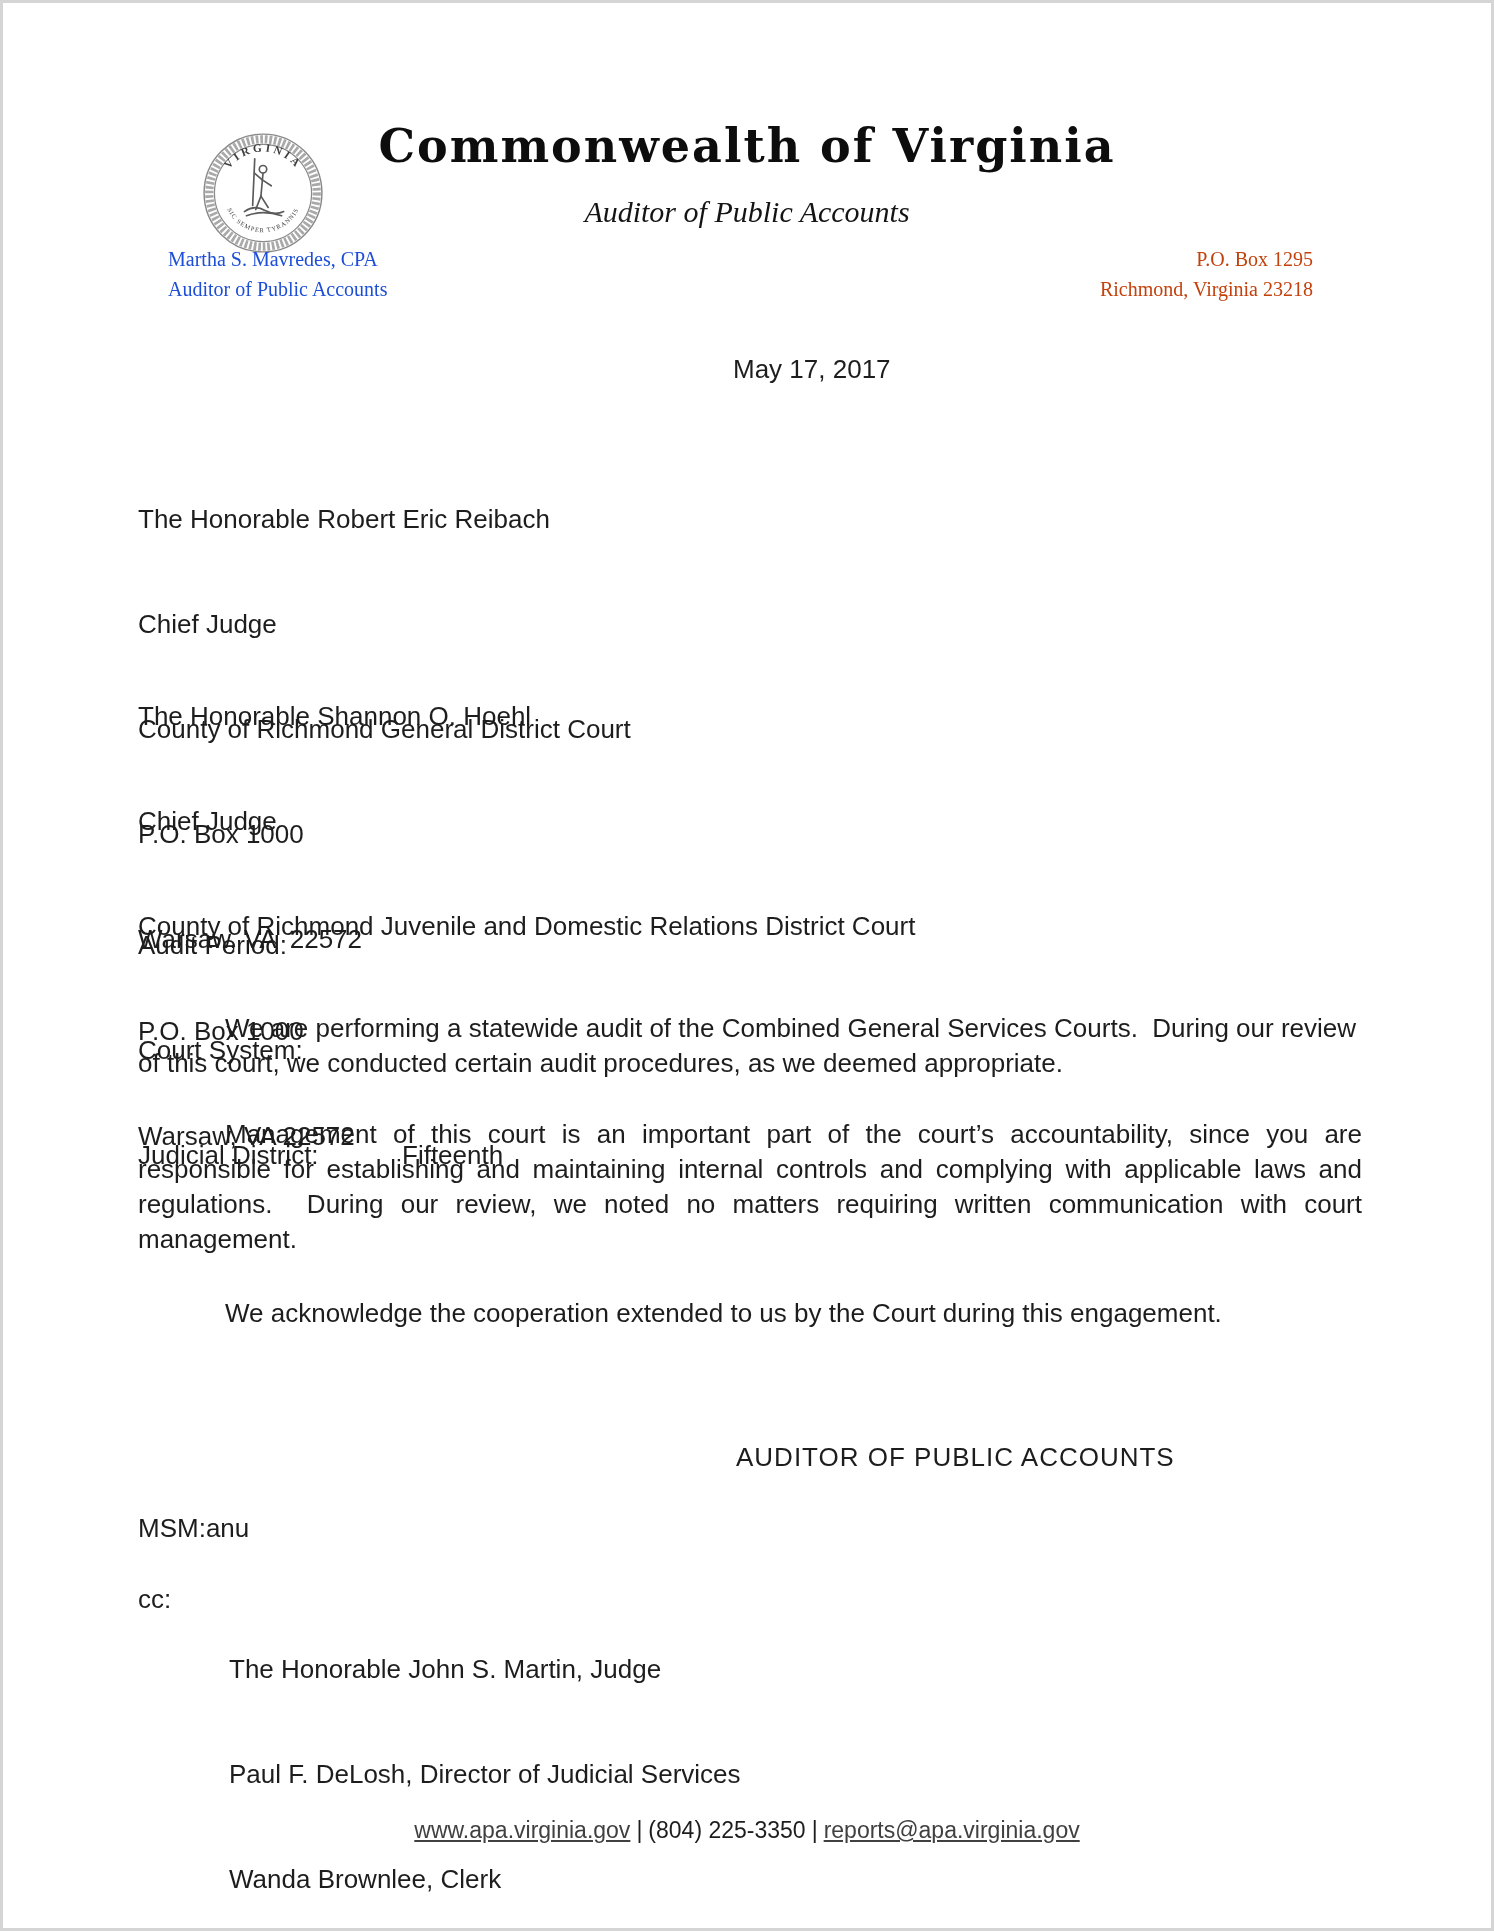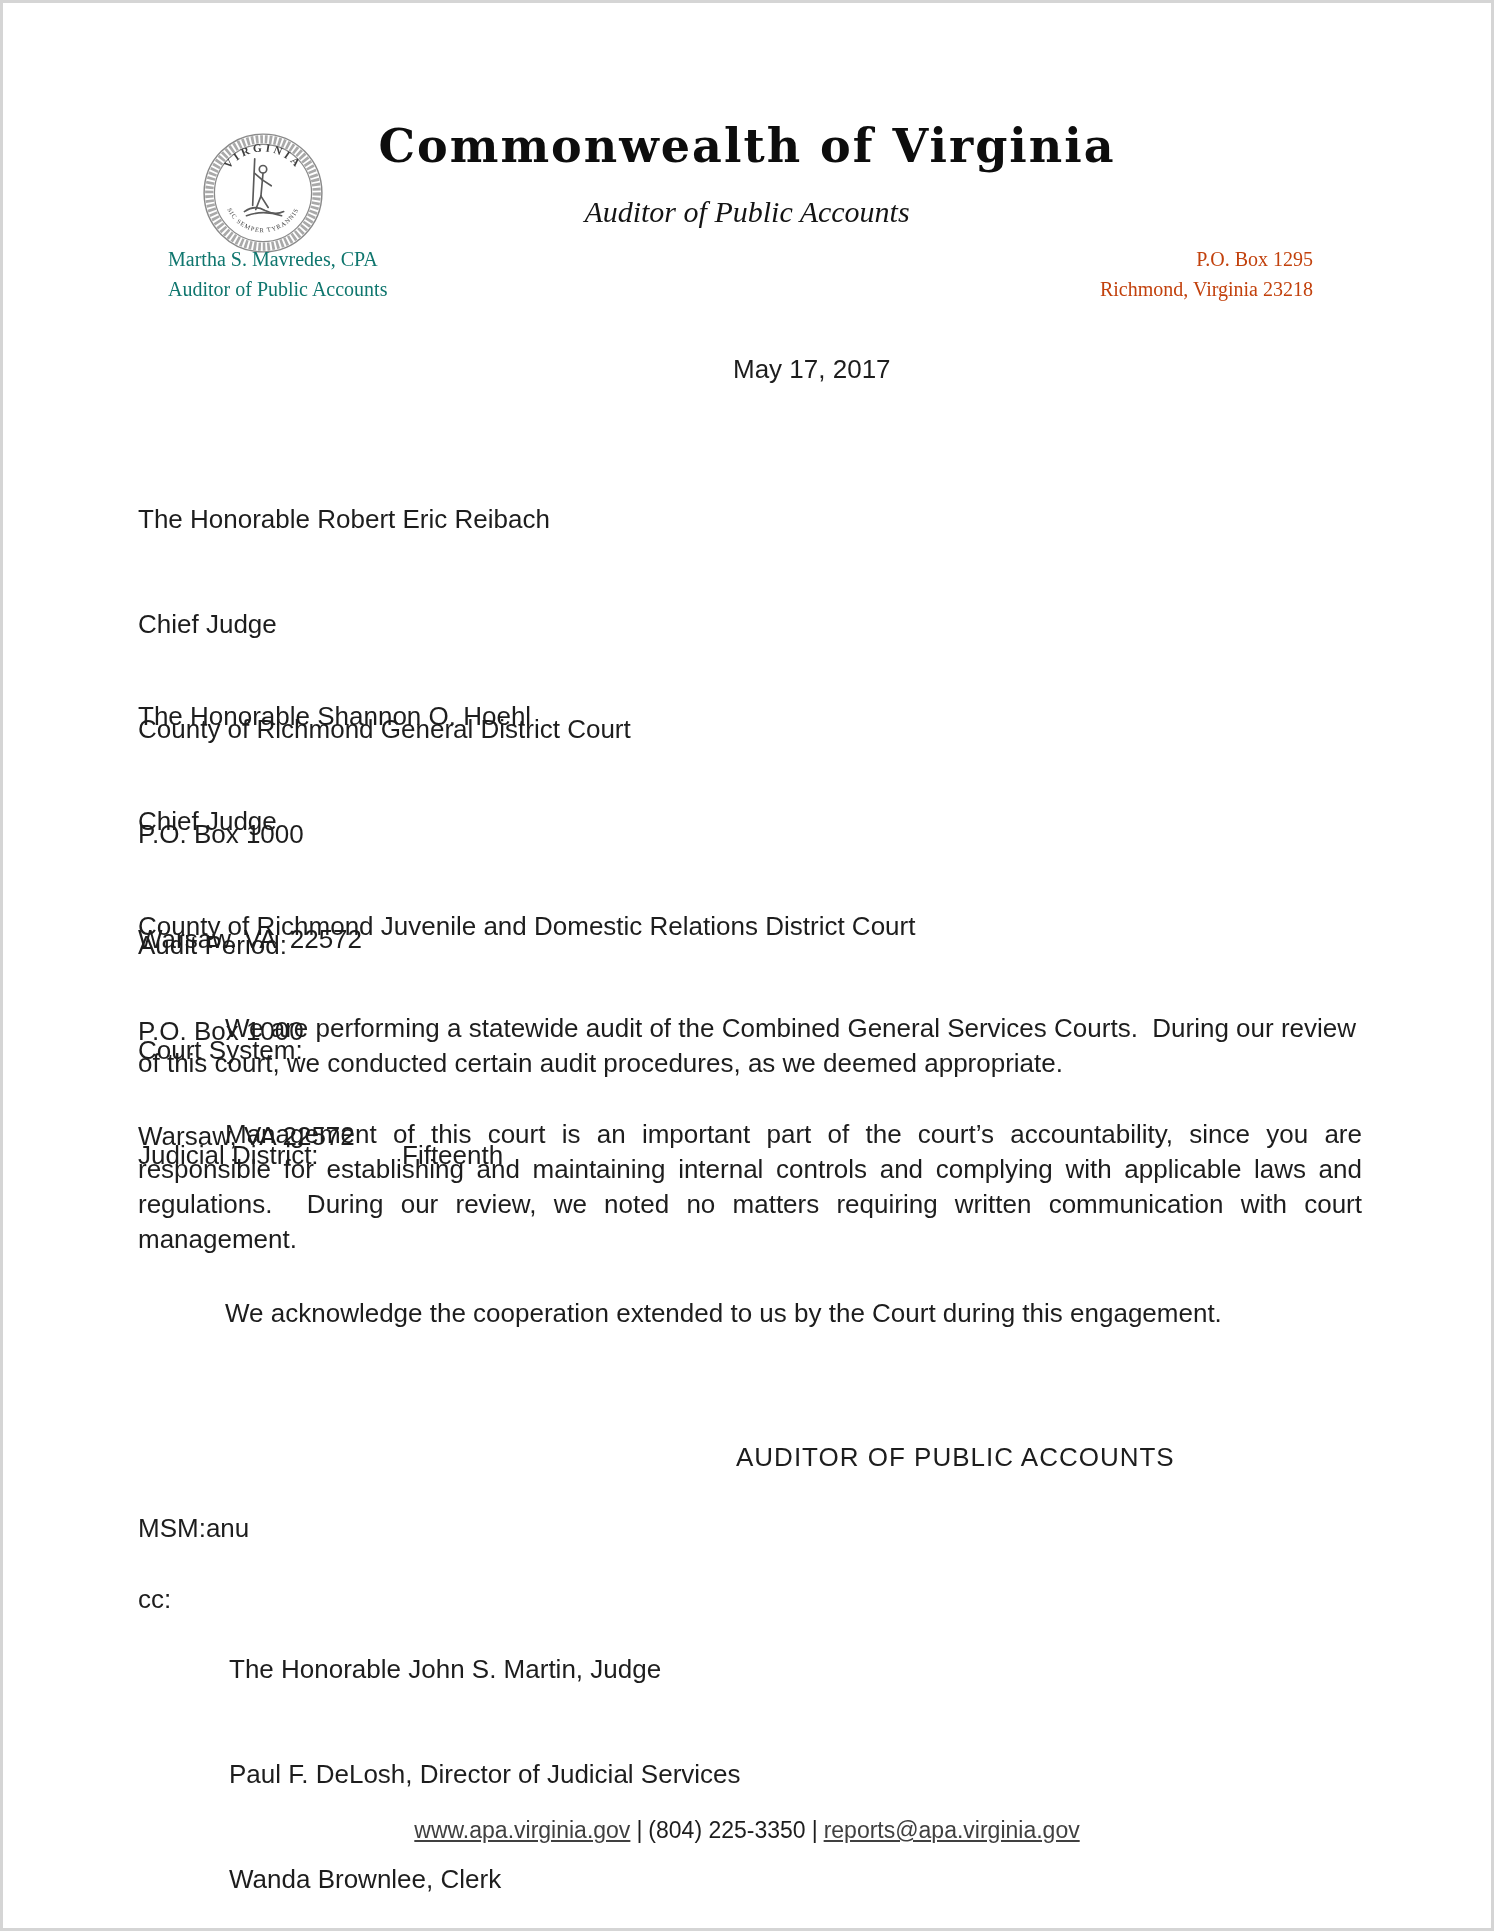--- a/index.html
+++ b/index.html
@@ -24,21 +24,21 @@
   }
   .lh-subtitle {
     position:absolute; left:0; top:192px; width:100%;
     text-align:center;
     font-family:"Liberation Serif", serif;
     font-style:italic; font-size:30px; color:#141414;
   }
   .lh-name {
     position:absolute; left:165px; top:241px;
     font-family:"Liberation Serif", serif;
-    font-size:20px; line-height:30px; color:#0f766e;
+    font-size:20px; line-height:30px; color:#1d4ed8;
   }
   .lh-addr {
     position:absolute; right:178px; top:241px;
     text-align:right;
     font-family:"Liberation Serif", serif;
     font-size:20px; line-height:30px; color:#c2410c;
   }
   
   .body-text { font-size:26px; line-height:35px; white-space:pre-wrap; }
   .date-line   { position:absolute; left:730px; top:349px; }

